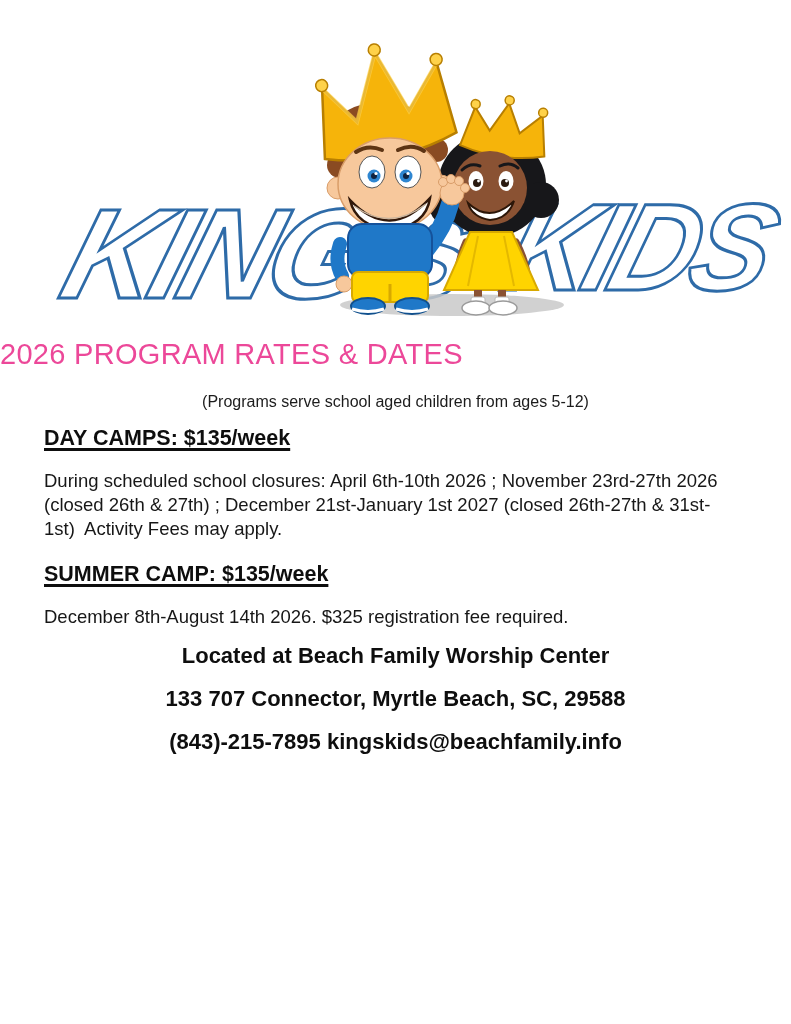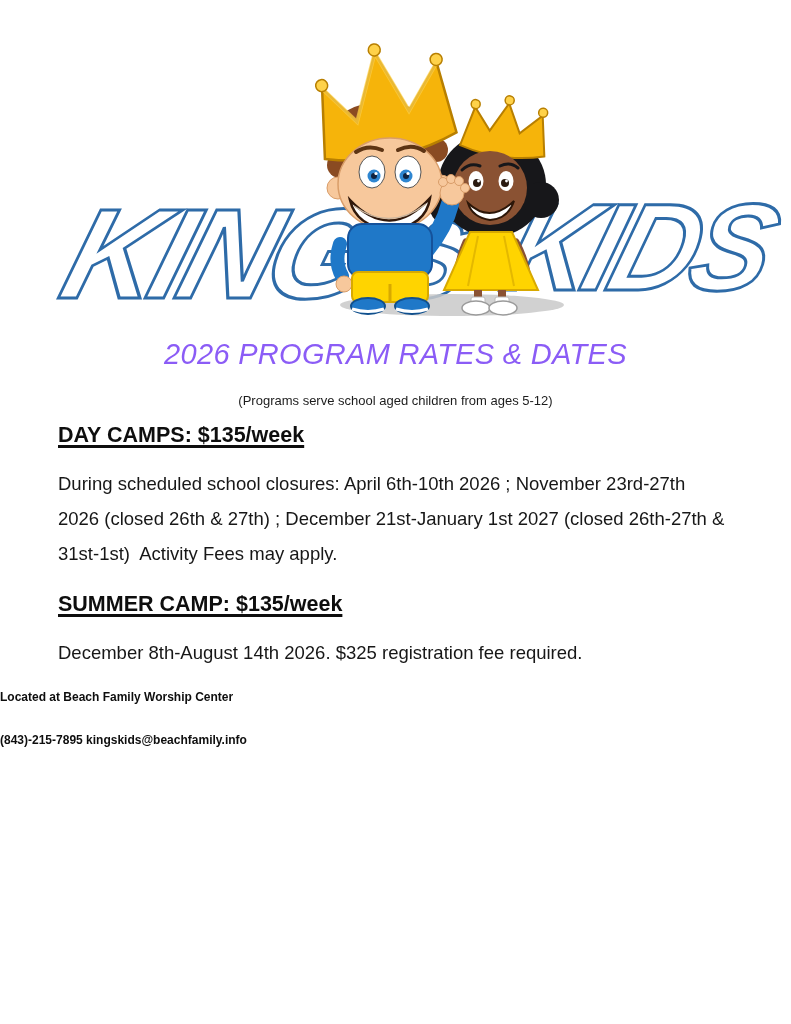--- a/index.html
+++ b/index.html
@@ -22,55 +22,54 @@
     fill: #ffffff;
     stroke: #2e6ba8;
     stroke-width: 3;
     letter-spacing: -7px;
   }
 
   
   .title {
     font-size: 29px;
     font-weight: 400;
-    color: #8b5cf6;
-    text-align: center;
+    color: #ec4899;
+    text-align: left;
     margin: 16px 0 0 0;
     letter-spacing: 0.3px;
-    font-style: italic;
   }
   .subtitle {
-    font-size: 13px;
+    font-size: 16px;
     text-align: center;
     margin: 22px 0 0 0;
     color: #1c1c1c;
   }
-  .doc { padding: 0 56px 0 58px; }
+  .doc { padding: 0 56px 0 44px; }
   .sec-heading {
     font-size: 21.5px;
     font-weight: bold;
     color: #0e0e0e;
     text-decoration: underline;
     text-decoration-thickness: 2.5px;
     text-underline-offset: 3px;
     margin: 20px 0 0 0;
     line-height: 26px;
   }
   .sec-heading.first { margin-top: 14px; }
   .sec-body {
     font-size: 18.5px;
-    line-height: 35px;
+    line-height: 24px;
     margin: 18px 4px 0 0;
     color: #171717;
     white-space: pre-wrap;
   }
   .footer-line {
-    font-size: 12px;
+    font-size: 22px;
     font-weight: bold;
-    text-align: left;
+    text-align: center;
     color: #0e0e0e;
     margin: 25px 0 0 0;
     line-height: 18px;
   }
   .footer-line.first { margin-top: 18px; }
 </style>
 </head>
 <body>
 
 <div class="page">
@@ -186,16 +185,17 @@
     <h2 class="sec-heading first">DAY CAMPS: $135/week</h2>
     <p class="sec-body">During scheduled school closures: April 6th-10th 2026 ; November 23rd-27th 2026 (closed 26th &amp; 27th) ; December 21st-January 1st 2027 (closed 26th-27th &amp; 31st-1st)  Activity Fees may apply.</p>
 
     <h2 class="sec-heading">SUMMER CAMP: $135/week</h2>
     <p class="sec-body">December 8th-August 14th 2026. $325 registration fee required.</p>
 
   </div>
 
   <footer>
     <p class="footer-line first">Located at Beach Family Worship Center</p>
+    <p class="footer-line">133 707 Connector, Myrtle Beach, SC, 29588</p>
     <p class="footer-line">(843)-215-7895 kingskids@beachfamily.info</p>
   </footer>
 
 </div>
 
 </body></html>

